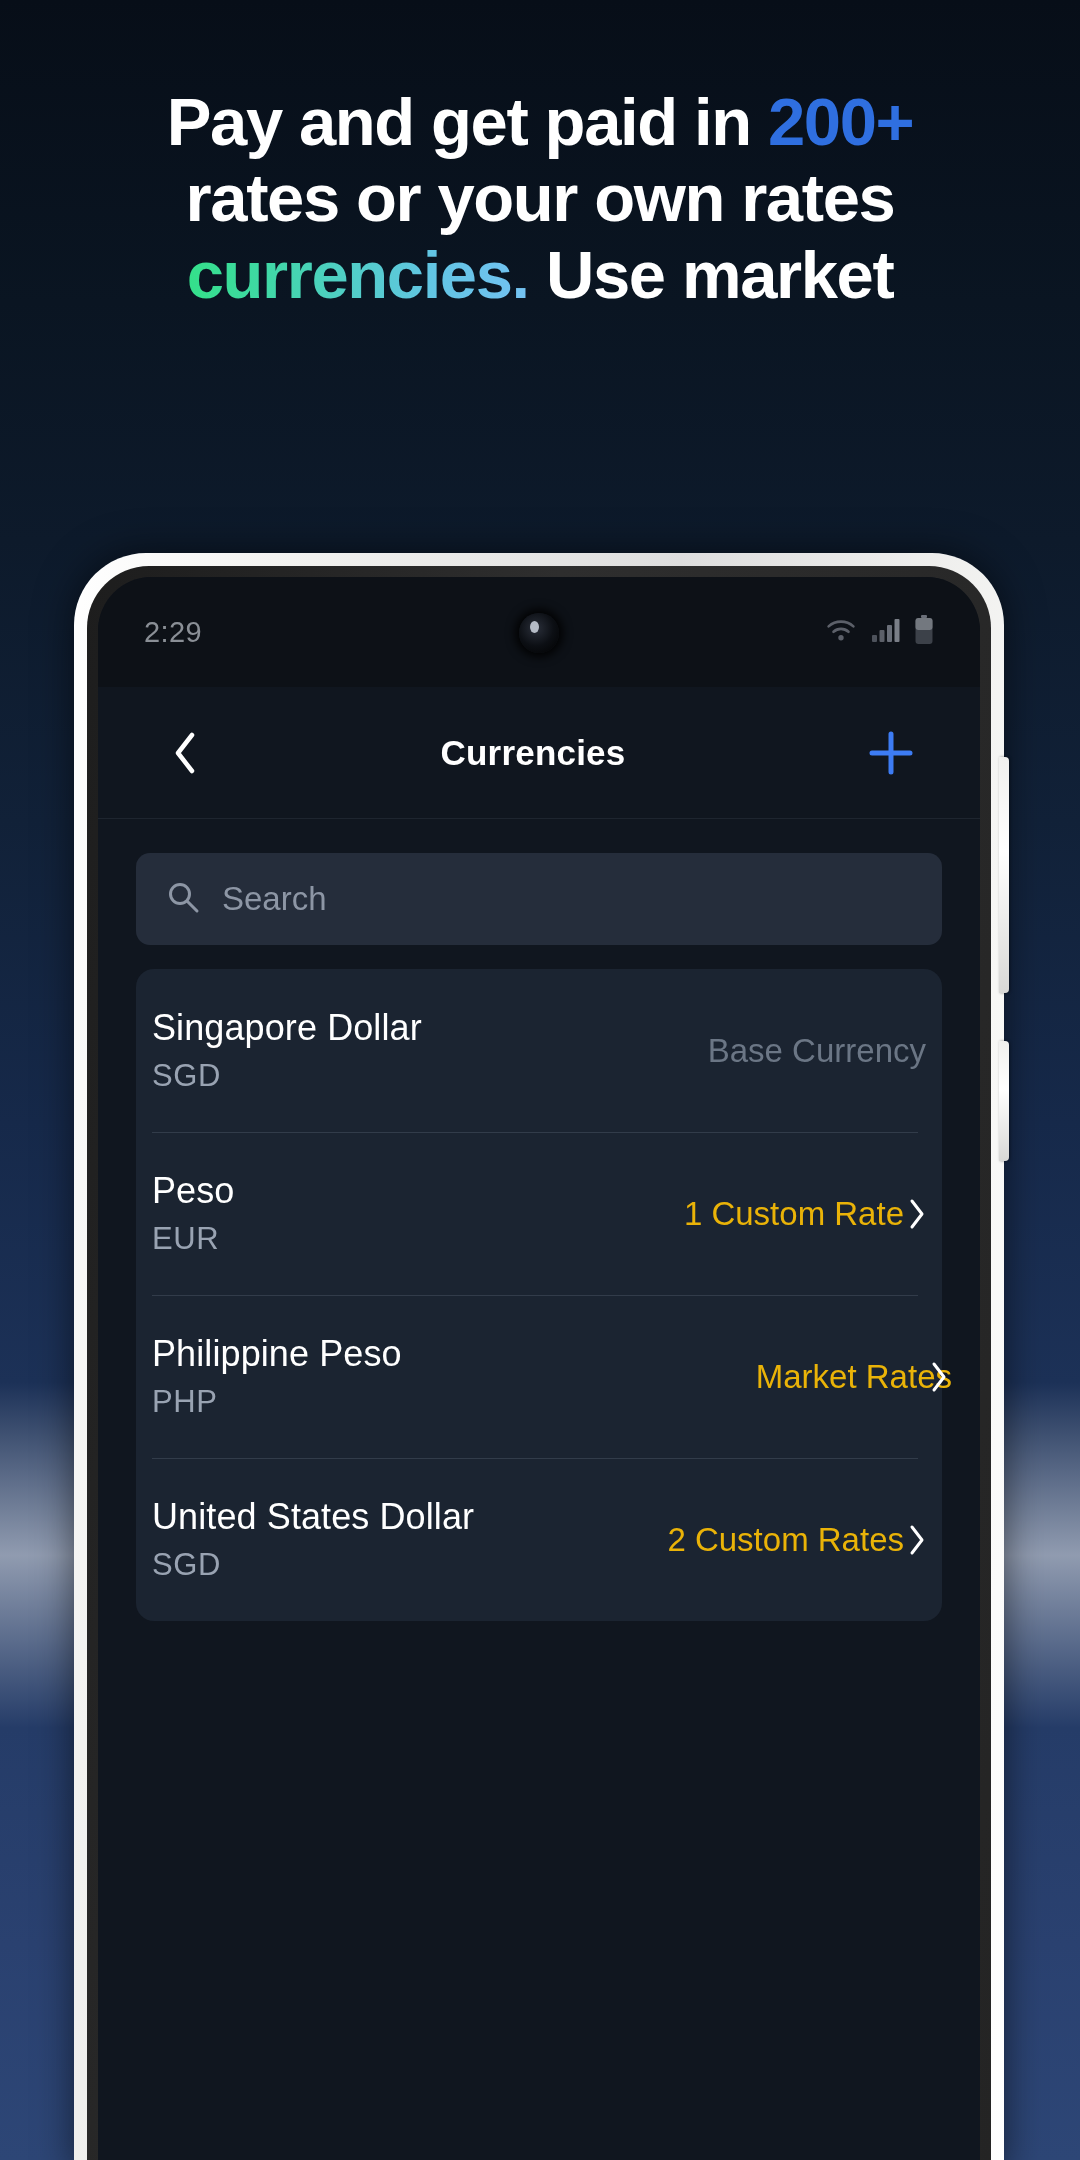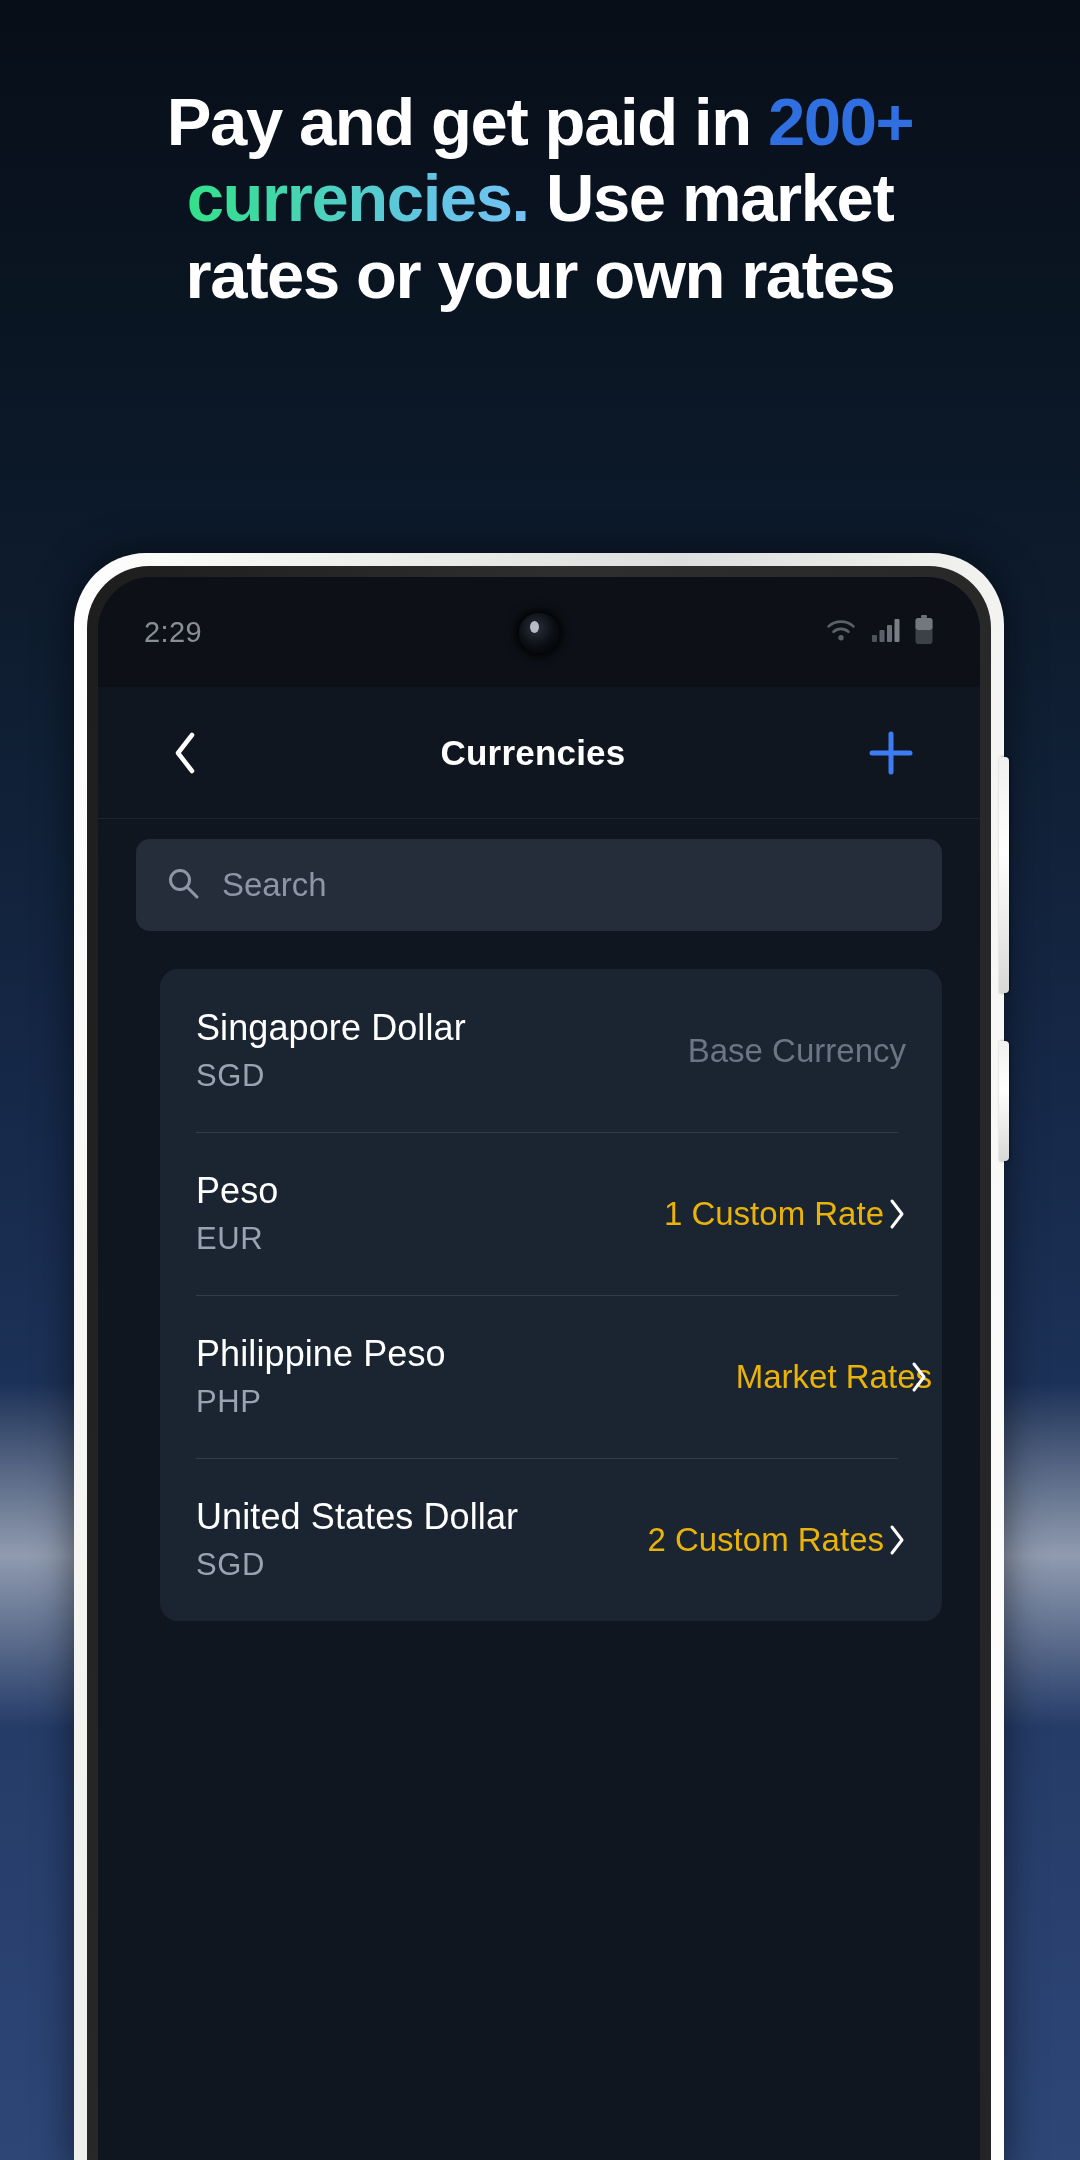--- a/index.html
+++ b/index.html
@@ -145,42 +145,41 @@
     letter-spacing:0.2px;
     margin-left:-8px;
   }
   .add-btn {
     width:58px; height:58px;
     display:flex; align-items:center; justify-content:center;
     cursor:pointer;
   }
 
   
-  .search-area { position:absolute; top:262px; left:0; right:0; padding:0 38px; }
+  .search-area { position:absolute; top:276px; left:0; right:0; padding:0 38px; }
   .search-box {
     height:92px;
     background:#252d3b;
     border-radius:14px;
     display:flex; align-items:center;
     padding:0 30px;
     gap:22px;
   }
   .search-placeholder {
     color:#8d96a5;
     font-size:33px;
   }
 
   
   .list-card {
     position:absolute;
     top:392px; left:38px; right:38px;
     background:#1b2431;
     border-radius:18px;
-    padding:0 36px;
-    margin-left:24px;
+    padding:0 16px;
   }
   .cur-row {
     display:flex;
     align-items:center;
     justify-content:space-between;
     height:163px;
     position:relative;
     cursor:pointer;
   }
   .cur-row + .cur-row::before {
@@ -202,22 +201,22 @@
   .cur-right.muted { color:#6b7685; }
   .cur-right.bright { color:#eab308; }
   .cur-right.overflow { margin-right:-22px; }
   .row-chevron { display:inline-flex; align-items:center; }
 </style>
 </head>
 <body>
 
 <div class="headline">
   <span class="hl-line"><span>Pay and get paid in </span><span class="hl-accent-blue">200+</span></span>
+  <span class="hl-line">rates or your own rates</span>
   <span class="hl-line"><span class="hl-accent-grad">currencies.</span><span> Use market</span></span>
-  <span class="hl-line">rates or your own rates</span>
 </div>
 
 <div class="phone-wrap">
   <div class="phone-bezel"></div>
 
   <div class="side-btn volume"></div>
   <div class="side-btn power"></div>
 
   <div class="phone-inner-frame">
     <div class="phone-screen">

